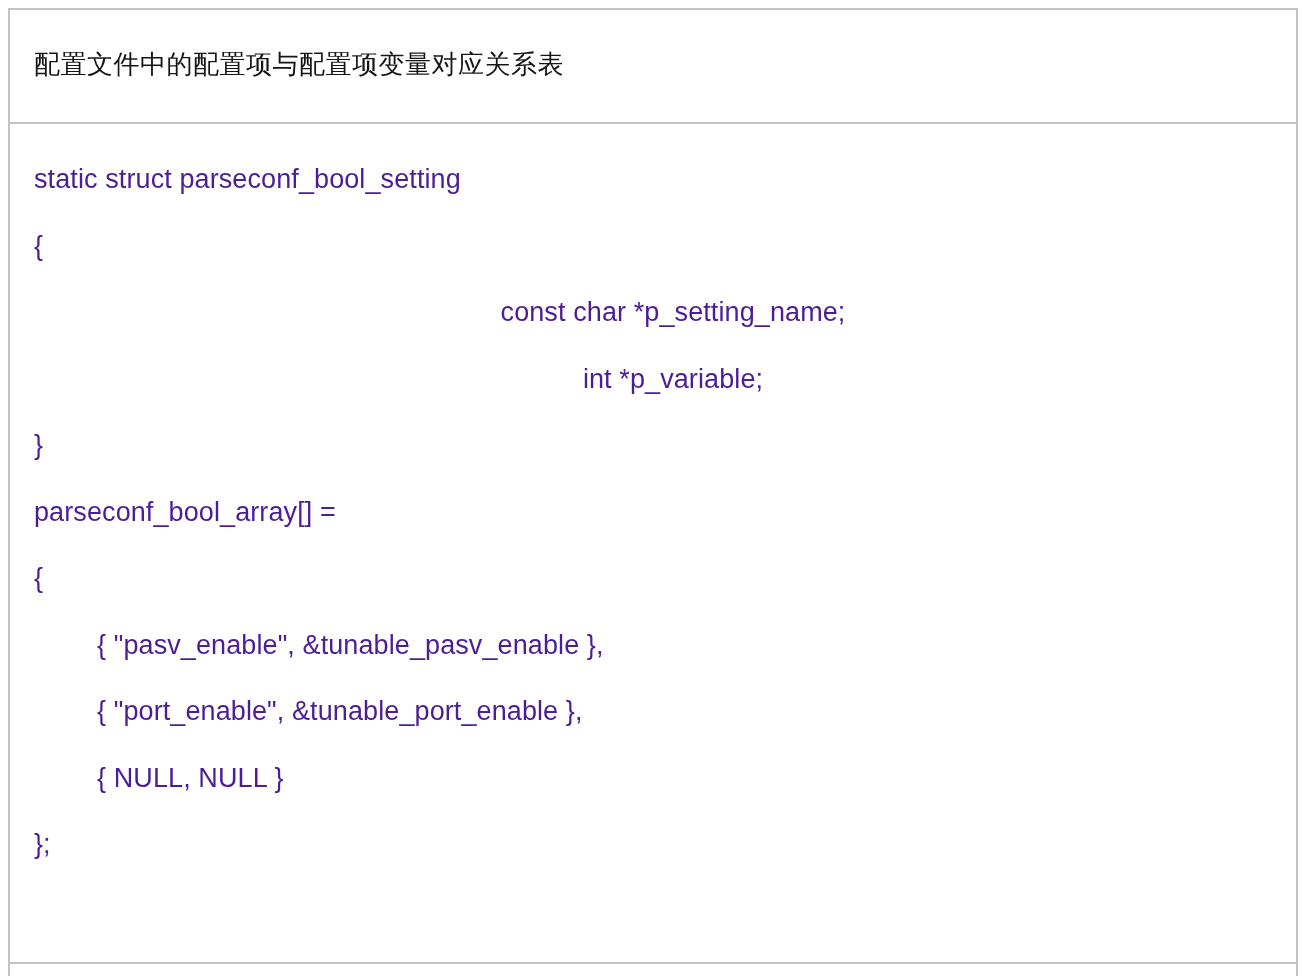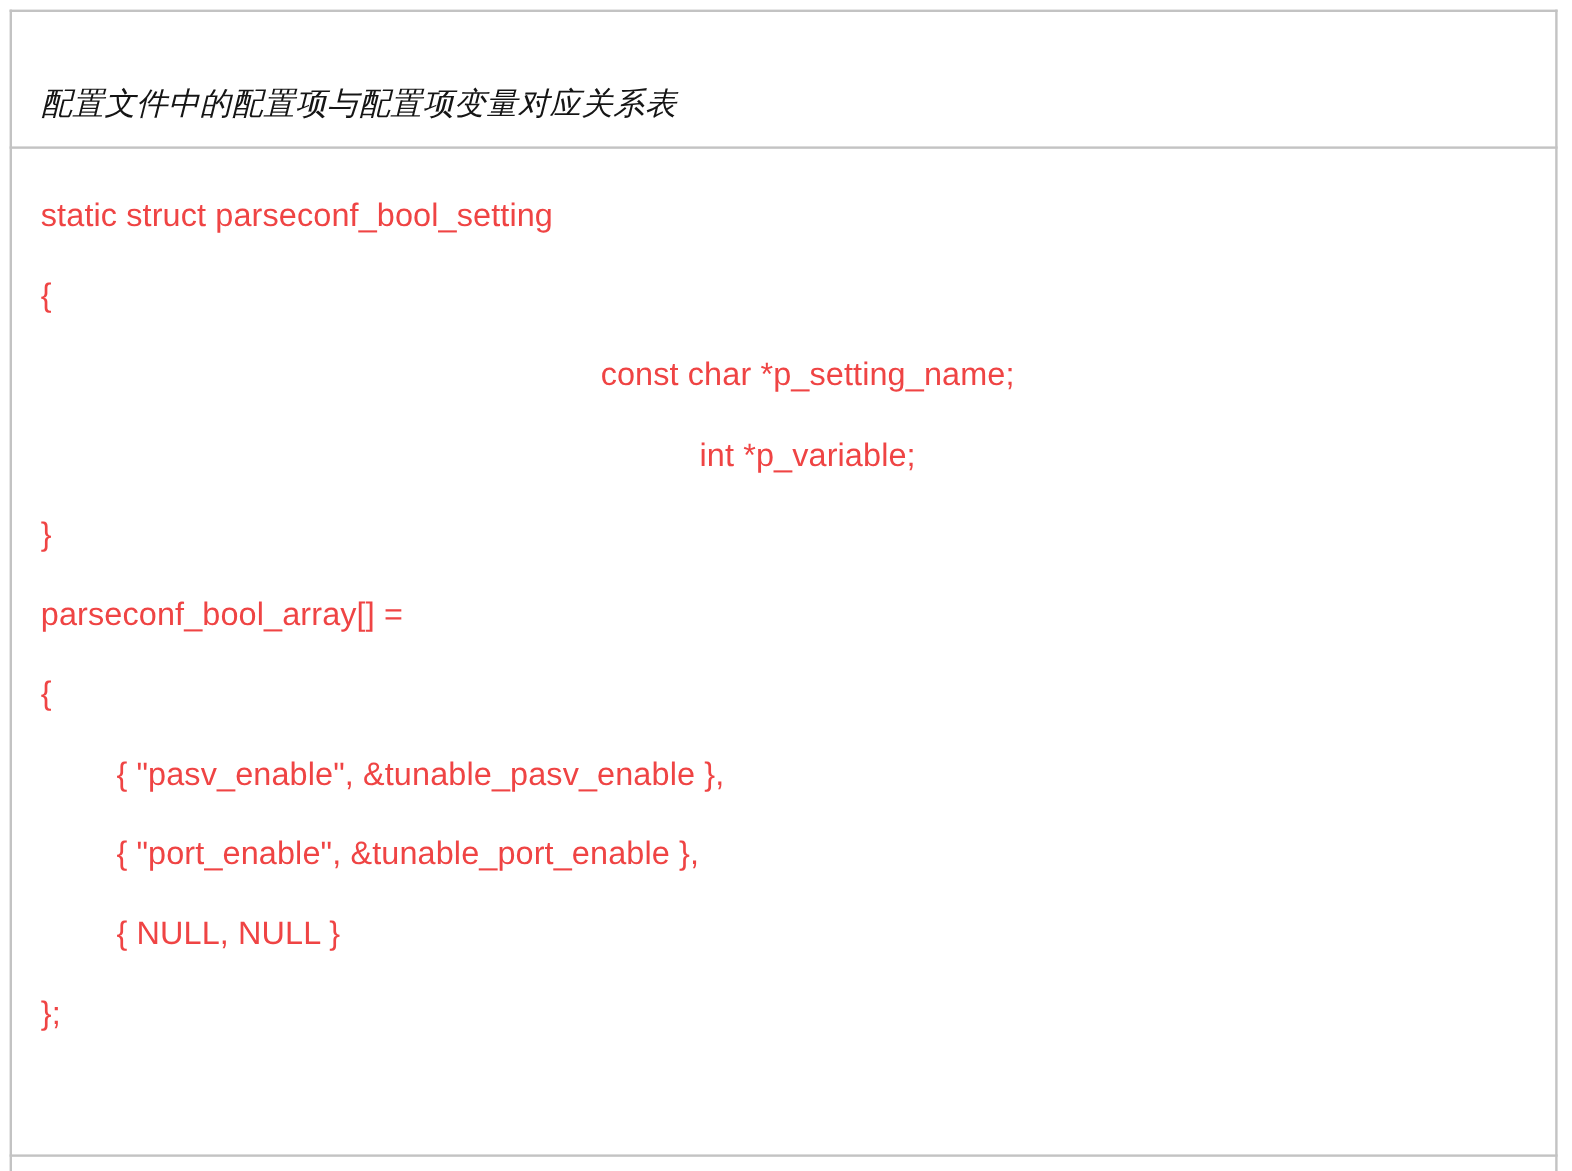--- a/index.html
+++ b/index.html
@@ -32,41 +32,40 @@
     background: #ffffff;
   }
 
   
   .header-cell {
     height: 112px;
   }
   .header-title {
     font-size: 26px;
     line-height: 32px;
-    padding: 60px 0 0 24px;
+    padding: 38px 0 0 24px;
     letter-spacing: 0.5px;
     font-weight: 400;
     color: #151515;
     white-space: nowrap;
-    font-style: italic;
   }
 
   
   .code-cell {
     height: 838px;
   }
   .code-block {
     padding: 22px 0 0 24px;
   }
   .code-line {
     font-family: "Liberation Sans", "DejaVu Sans", sans-serif;
     font-size: 27px;
     line-height: 66.5px;
     height: 66.5px;
-    color: #ef4444;
+    color: #4c1d95;
     white-space: pre;
     letter-spacing: 0.1px;
   }
   .indent-1 { padding-left: 16px; text-align: center; }
   .indent-2 { padding-left: 63px; }
 
   
   .tail-cell {
     height: 40px;
   }

